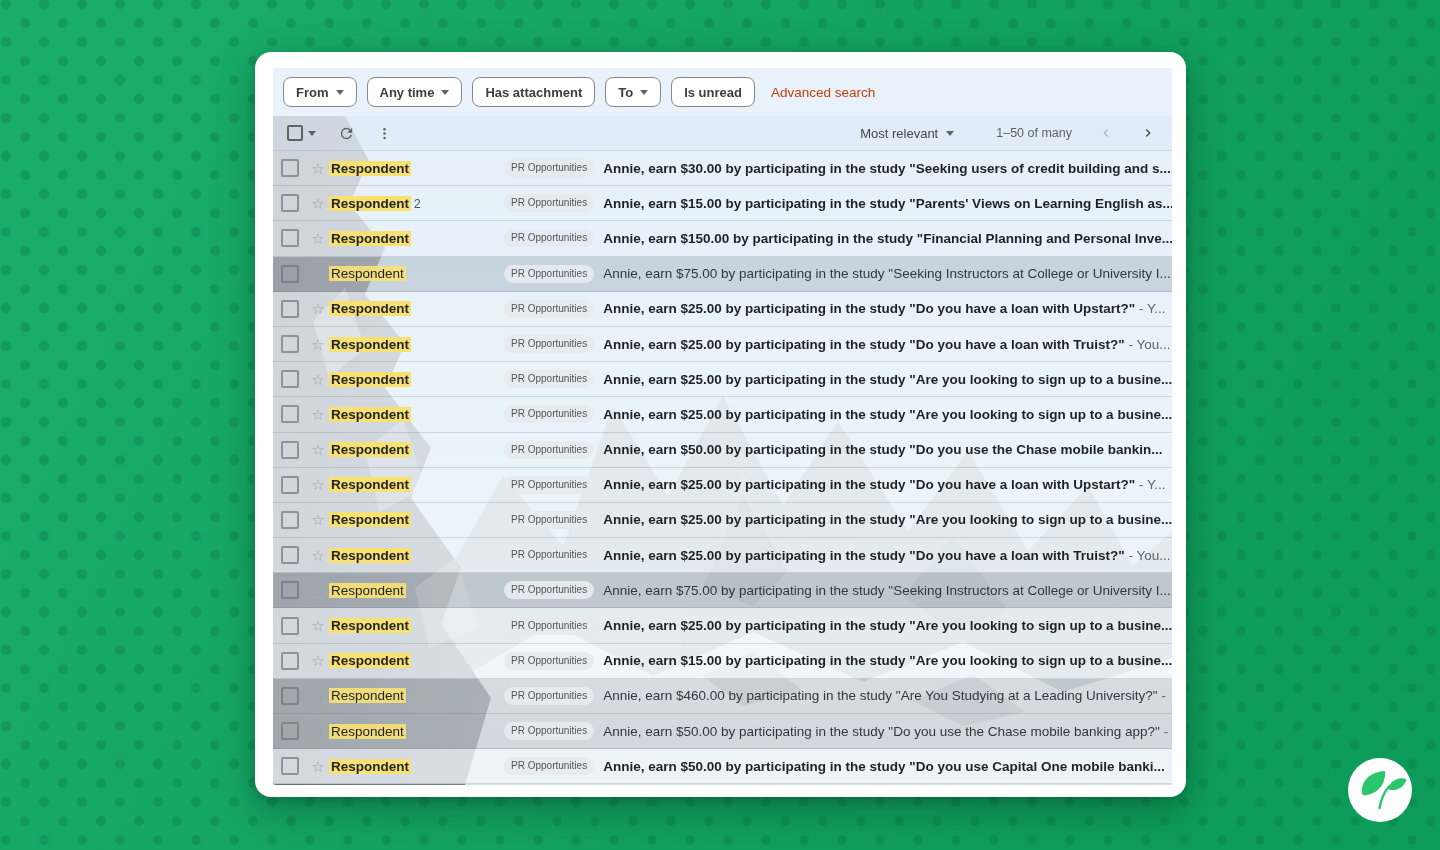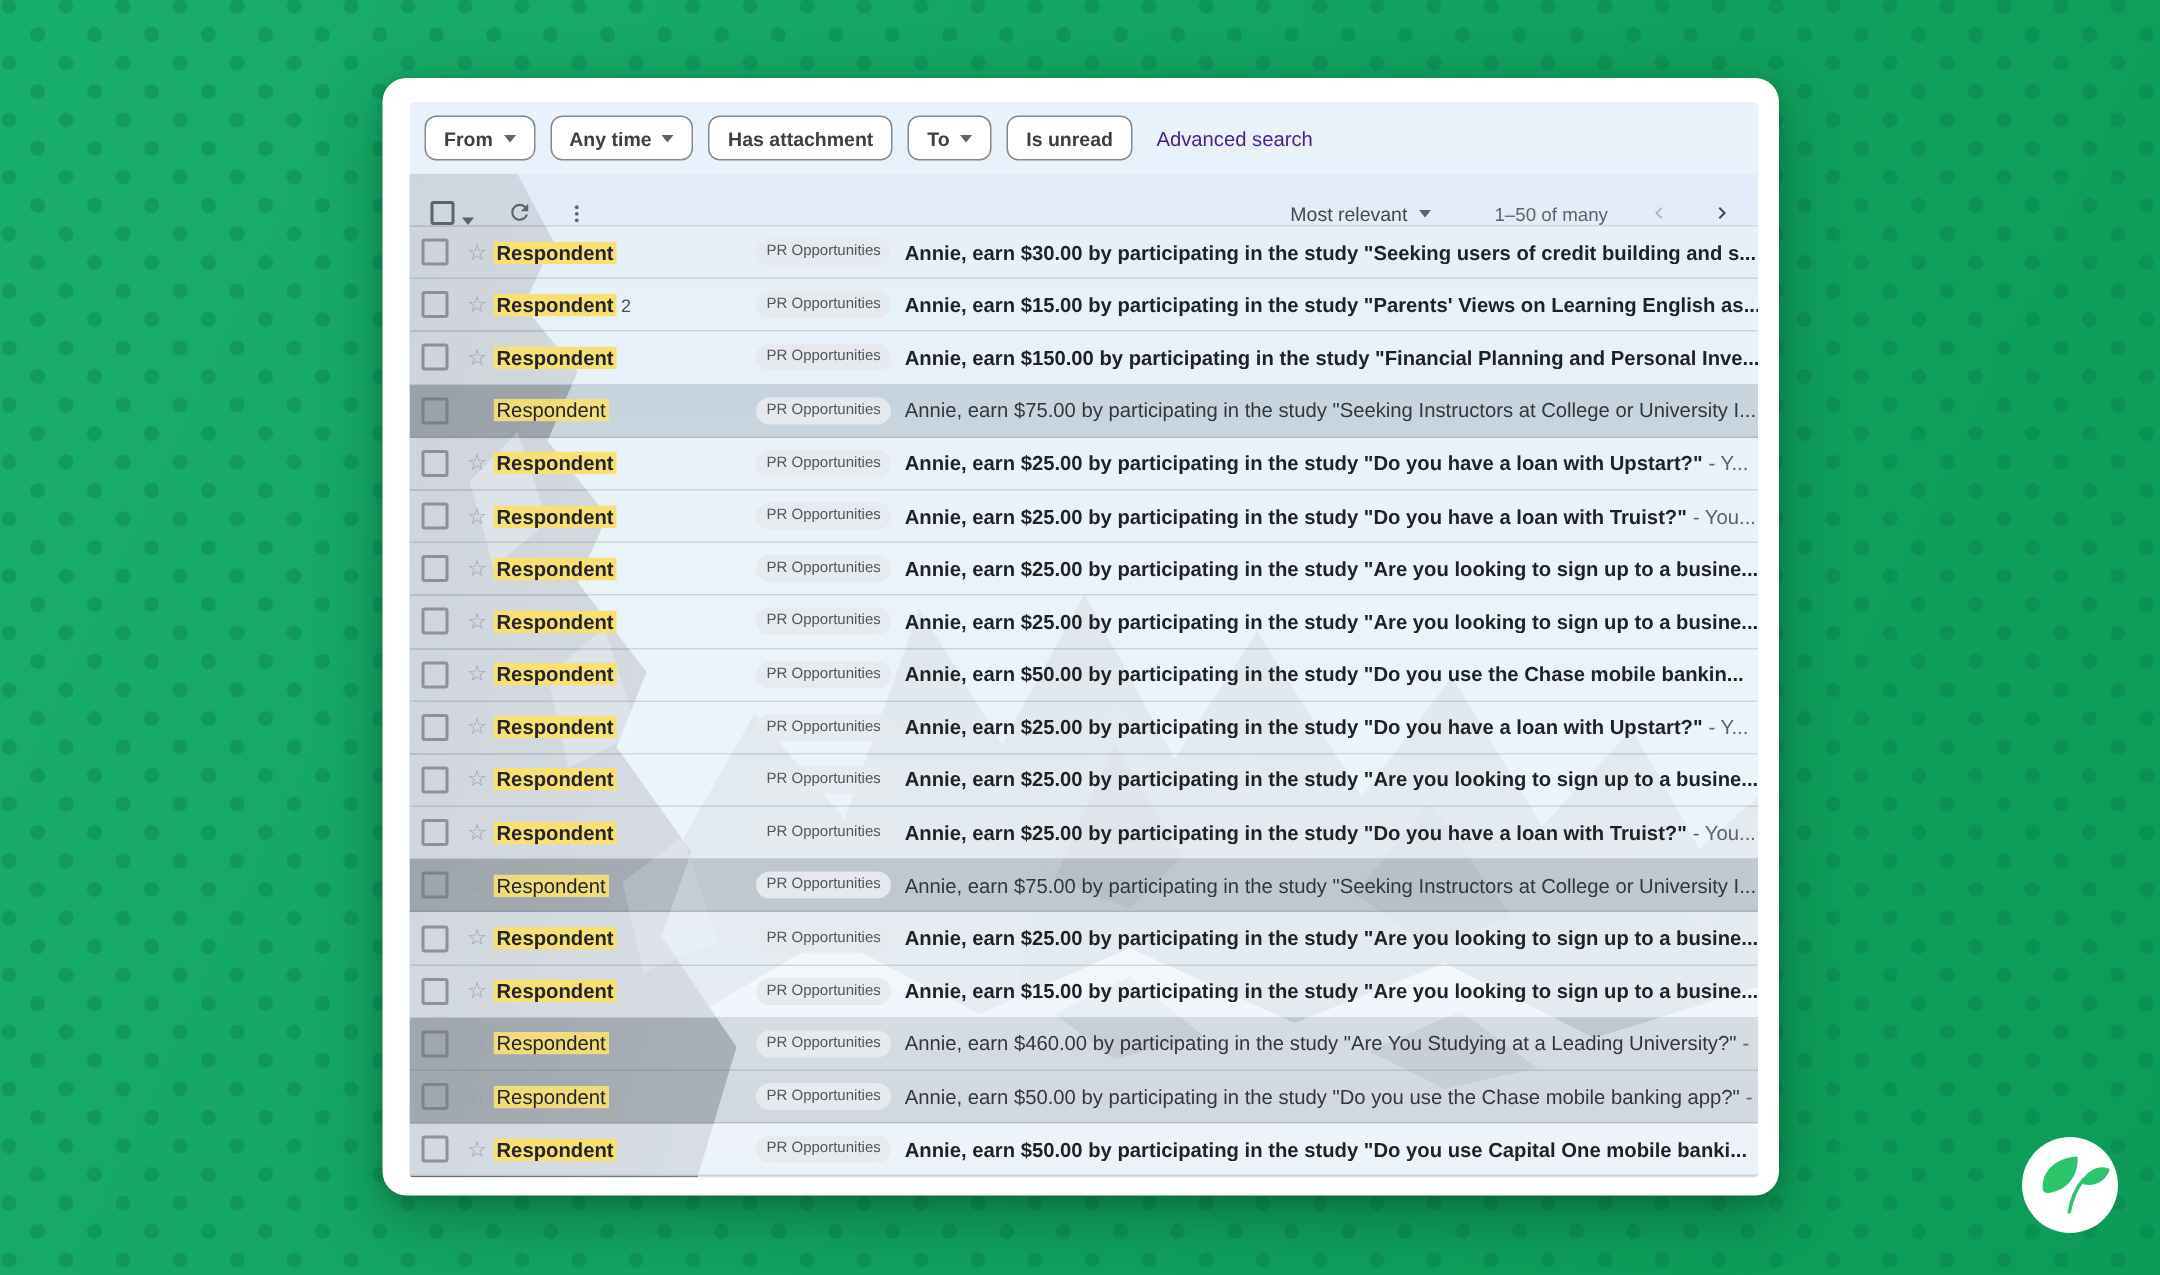--- a/index.html
+++ b/index.html
@@ -33,28 +33,28 @@
   }
   .chip {
     display:flex; align-items:center; gap:7px; height:30px; padding:0 12px;
     background:#ffffff; border:1px solid #85898d; border-radius:8px;
     font-size:13px; color:#3c4043; cursor:pointer; white-space:nowrap;font-weight:bold;
   }
   .caret {
     width:0; height:0; border-left:4px solid transparent;
     border-right:4px solid transparent; border-top:5px solid #5f6368;
   }
-  .adv-link { margin-left:6px; font-size:13.5px; font-weight:500; color:#4c1d95; cursor:pointer; }
+  .adv-link { margin-left:6px; font-size:13.5px; font-weight:500; color:#c2410c; cursor:pointer; }
 
   
   .listwrap { position:relative; height:669px; }
   .photo { position:absolute; inset:0; width:100%; height:100%; }
 
   .toolbar {
-    position:relative; height:35px; display:flex; align-items:flex-end;
+    position:relative; height:35px; display:flex; align-items:center;
     background:rgba(233,241,251,.82); padding:0 16px 0 8px;
     border-bottom:1px solid rgba(110,120,130,.18);
   }
   .tb-check {
     width:16px; height:16px; border:2px solid #5f6368; border-radius:2px;
     margin-left:6px; cursor:pointer;
   }
   .tb-caret { margin-left:5px; cursor:pointer; }
   .tb-icon { margin-left:22px; cursor:pointer; display:flex; align-items:center; }
   .tb-icon svg { fill:#5f6368; }

